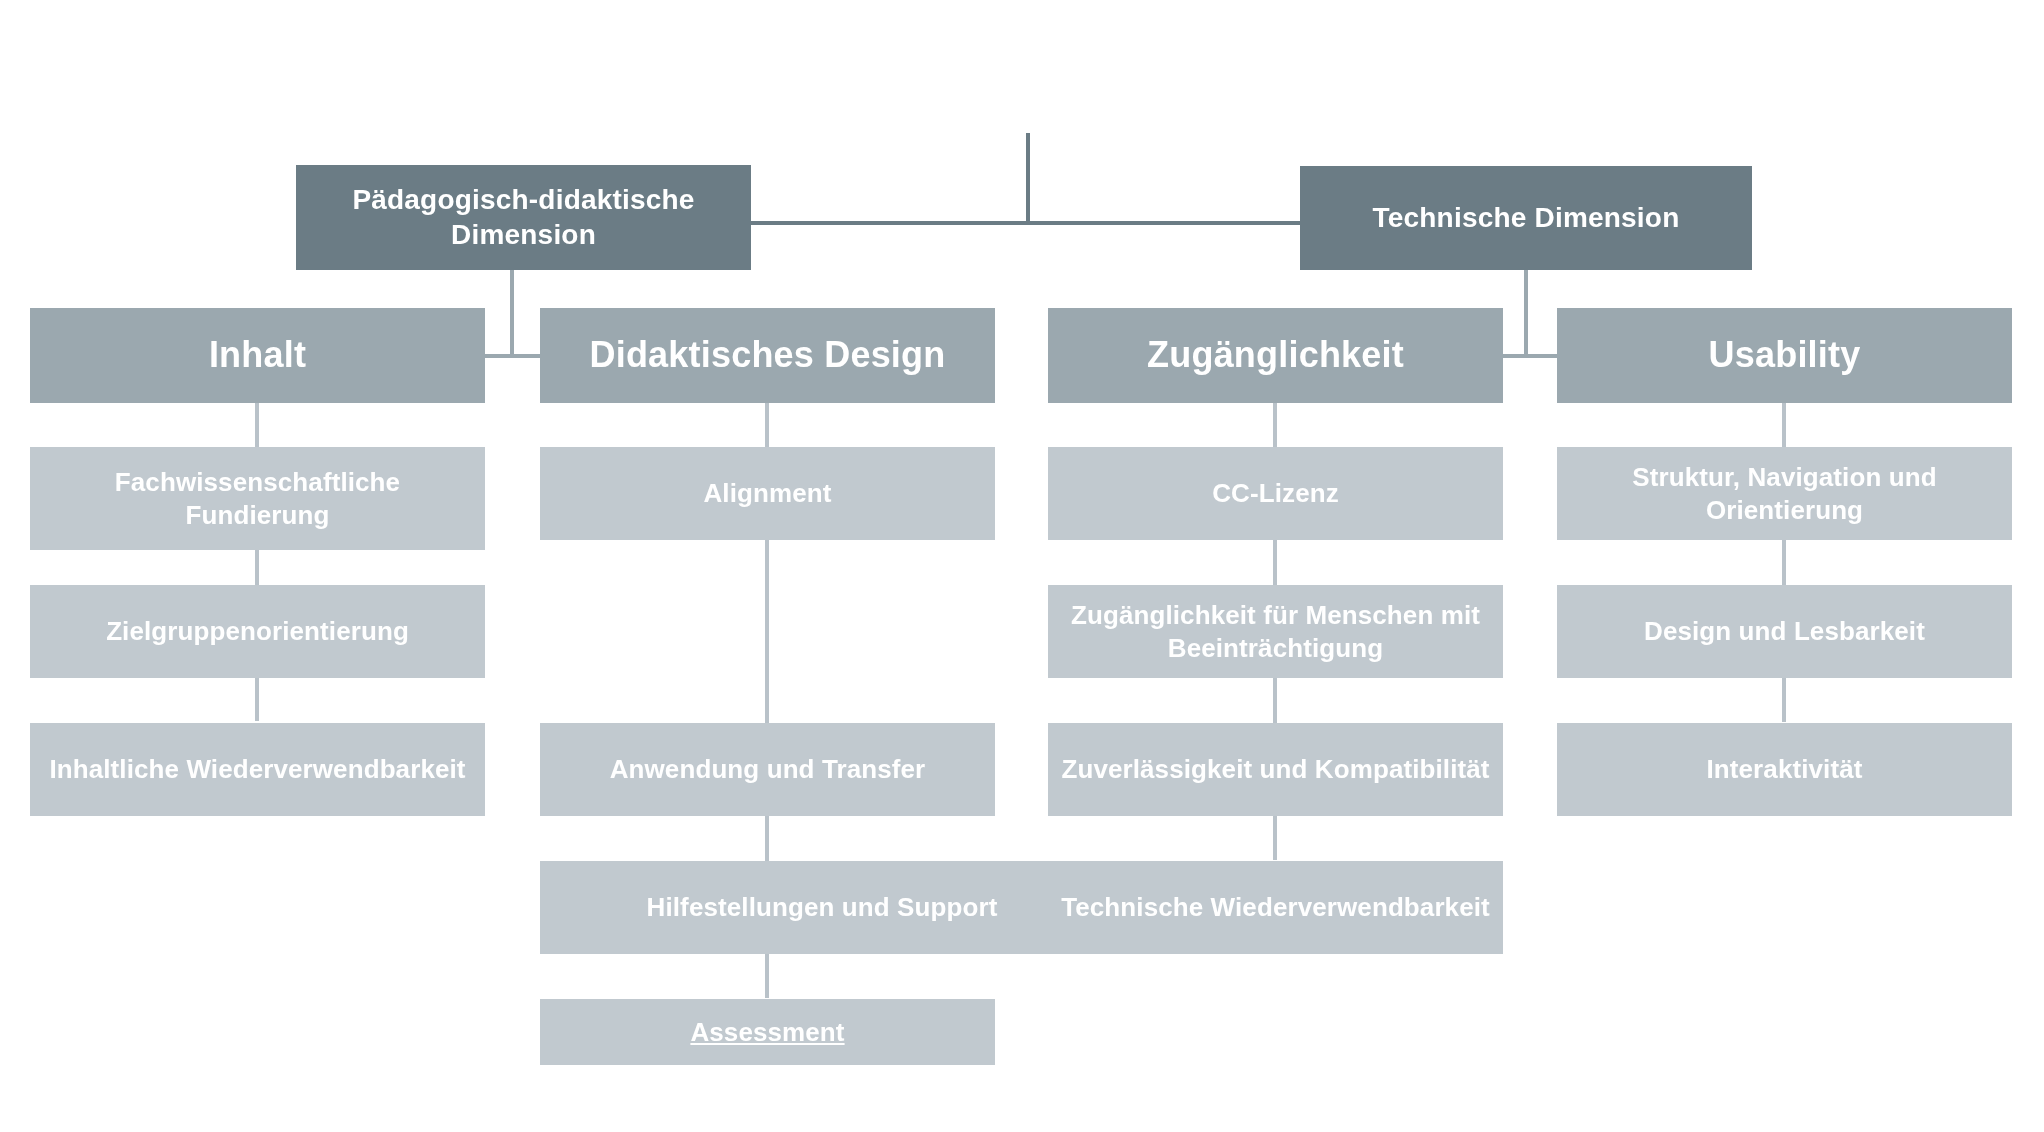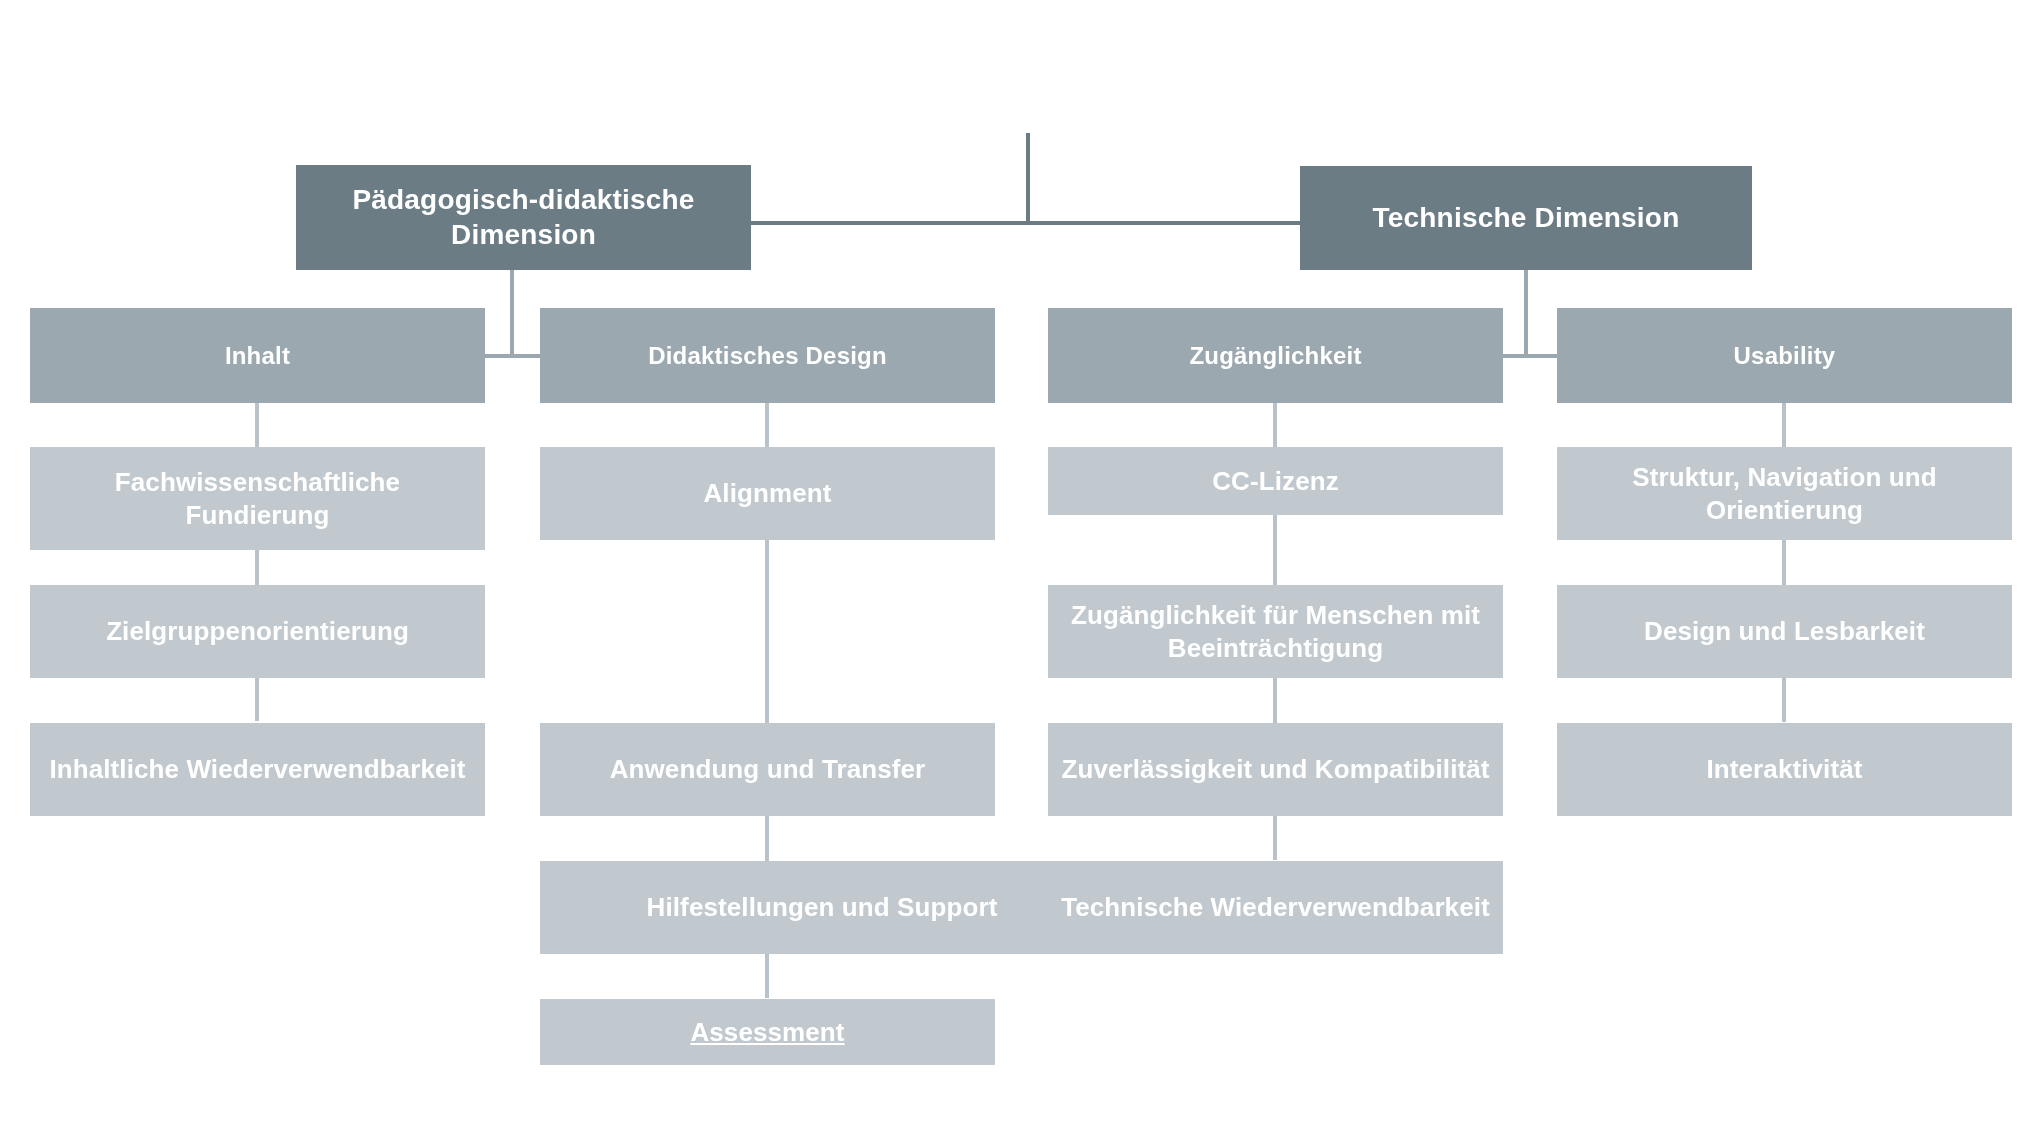--- a/index.html
+++ b/index.html
@@ -36,21 +36,21 @@
     font-size: 30px;
     letter-spacing: 0.2px;
   }
   .node.dim {
     background: #6b7c85;
     font-size: 28px;
     letter-spacing: 0.2px;
   }
   .node.cat {
     background: #9ba8af;
-    font-size: 24px;
+    font-size: 36px;
     letter-spacing: 0.2px;
   }
   .node.leaf {
     background: #c1c9cf;
     font-size: 26px;
     letter-spacing: 0.1px;
   }
   .conn {
     position: absolute;
     background: #9ba8af;
@@ -106,21 +106,21 @@
 
   <div class="node leaf" style="left:30px; top:447px; width:455px; height:103px;text-align:center;">Fachwissenschaftliche Fundierung</div>
   <div class="node leaf" style="left:30px; top:585px; width:455px; height:93px;">Zielgruppenorientierung</div>
   <div class="node leaf" style="left:30px; top:723px; width:455px; height:93px;">Inhaltliche Wiederverwendbarkeit</div>
 
   <div class="node leaf" style="left:540px; top:447px; width:455px; height:93px;">Alignment</div>
   <div class="node leaf" style="left:540px; top:723px; width:455px; height:93px;">Anwendung und Transfer</div>
   <div class="node leaf" style="left:540px; top:861px; width:530px; height:93px;padding-left:44px;">Hilfestellungen und Support</div>
   <div class="node leaf" style="left:540px; top:999px; width:455px; height:66px;text-decoration:underline;">Assessment</div>
 
-  <div class="node leaf" style="left:1048px; top:447px; width:455px; height:68px;">CC-Lizenz</div>
+  <div class="node leaf" style="left:1048px; top:447px; width:455px; height:93px;">CC-Lizenz</div>
   <div class="node leaf" style="left:1048px; top:585px; width:455px; height:93px;">Zugänglichkeit für Menschen mit Beeinträchtigung</div>
   <div class="node leaf" style="left:1048px; top:723px; width:455px; height:93px;">Zuverlässigkeit und Kompatibilität</div>
   <div class="node leaf" style="left:1048px; top:861px; width:455px; height:93px;">Technische Wiederverwendbarkeit</div>
 
   <div class="node leaf" style="left:1557px; top:447px; width:455px; height:93px;">Struktur, Navigation und Orientierung</div>
   <div class="node leaf" style="left:1557px; top:585px; width:455px; height:93px;">Design und Lesbarkeit</div>
   <div class="node leaf" style="left:1557px; top:723px; width:455px; height:93px;">Interaktivität</div>
 
 </div>
 

